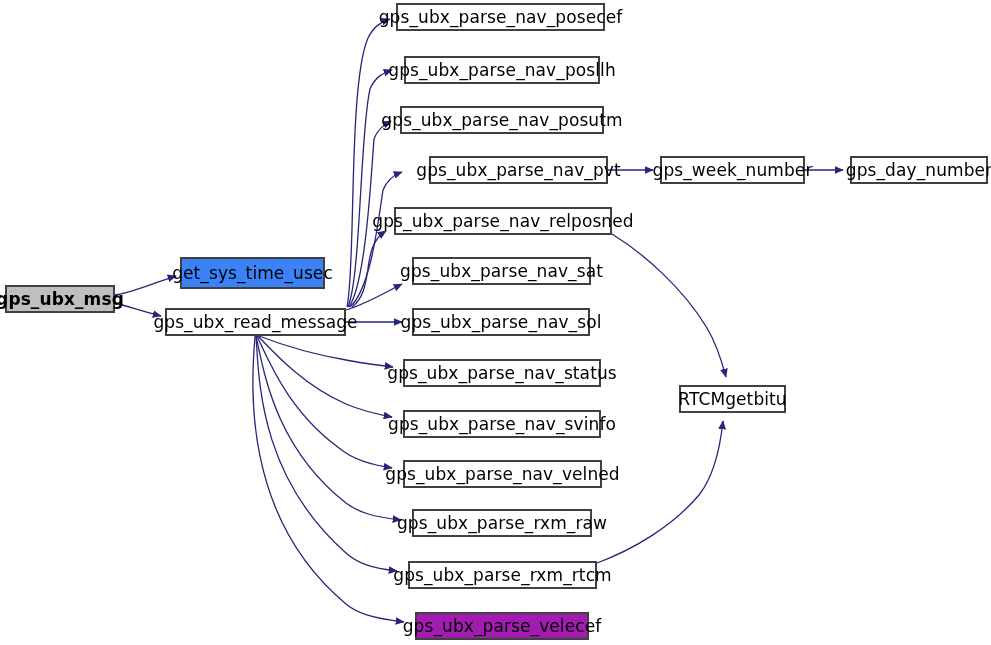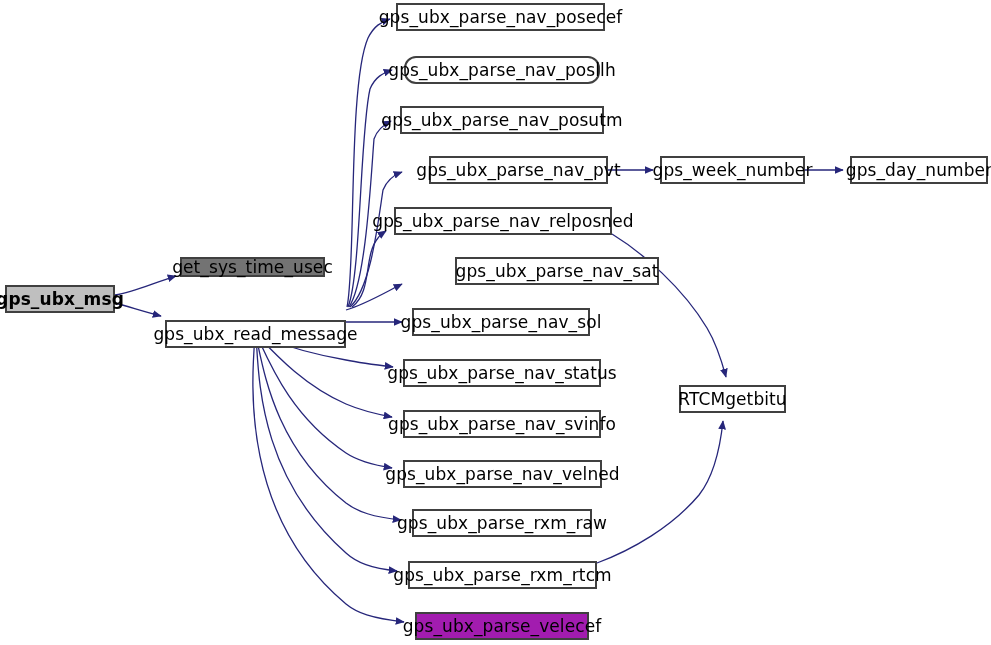--- a/index.html
+++ b/index.html
@@ -71,28 +71,28 @@
         <path d="M255,336 C251,386 242,517 346,604 C357,613 371,618 404,622" fill="none" stroke="#26267a" stroke-width="1.3" marker-end="url(#arrowhead)"></path>
         <path d="M591,170 C612,170 633,170 653,170" fill="none" stroke="#26267a" stroke-width="1.3" marker-end="url(#arrowhead)"></path>
         <path d="M805,170 C818,170 830,170 843,170" fill="none" stroke="#26267a" stroke-width="1.3" marker-end="url(#arrowhead)"></path>
         <path d="M612,234 C643,253 683,288 707,328 C716,343 722,362 726,377" fill="none" stroke="#26267a" stroke-width="1.3" marker-end="url(#arrowhead)"></path>
         <path d="M597,563 C632,550 672,527 699,495 C714,476 720,449 723,421" fill="none" stroke="#26267a" stroke-width="1.3" marker-end="url(#arrowhead)"></path>
       </g>
   </svg>
 
   <div id="nodes">
       <div class="node highlight" style="left: 5px; top: 285px; width: 110px; height: 28px; background: rgb(191, 191, 191); border-color: rgb(64, 64, 64); color: rgb(0, 0, 0);">gps_ubx_msg</div>
-      <div class="node" style="left: 180px; top: 257px; width: 145px; height: 20px; background: #737373; border-color: rgb(64, 64, 64); color: rgb(0, 0, 0);">get_sys_time_usec</div>
-      <div class="node" style="left: 165px; top: 308px; width: 181px; height: 28px; background: rgb(255, 255, 255); border-color: rgb(64, 64, 64); color: rgb(0, 0, 0); margin-top: 12px;">gps_ubx_read_message</div>
+      <div class="node" style="left: 180px; top: 257px; width: 145px; height: 32px; background: #3b82f6; border-color: rgb(64, 64, 64); color: rgb(0, 0, 0);">get_sys_time_usec</div>
+      <div class="node" style="left: 165px; top: 308px; width: 181px; height: 28px; background: rgb(255, 255, 255); border-color: rgb(64, 64, 64); color: rgb(0, 0, 0);">gps_ubx_read_message</div>
       <div class="node" style="left: 396px; top: 3px; width: 209px; height: 28px; background: rgb(255, 255, 255); border-color: rgb(64, 64, 64); color: rgb(0, 0, 0);">gps_ubx_parse_nav_posecef</div>
-      <div class="node" style="left: 404px; top: 56px; width: 196px; height: 28px; background: rgb(255, 255, 255); border-color: rgb(64, 64, 64); color: rgb(0, 0, 0); border-radius: 12px;">gps_ubx_parse_nav_posllh</div>
+      <div class="node" style="left: 404px; top: 56px; width: 196px; height: 28px; background: rgb(255, 255, 255); border-color: rgb(64, 64, 64); color: rgb(0, 0, 0);">gps_ubx_parse_nav_posllh</div>
       <div class="node" style="left: 400px; top: 106px; width: 204px; height: 28px; background: rgb(255, 255, 255); border-color: rgb(64, 64, 64); color: rgb(0, 0, 0);">gps_ubx_parse_nav_posutm</div>
       <div class="node" style="left: 412px; top: 156px; width: 179px; height: 28px; background: rgb(255, 255, 255); border-color: rgb(64, 64, 64); color: rgb(0, 0, 0); margin-left: 17px;">gps_ubx_parse_nav_pvt</div>
       <div class="node" style="left: 394px; top: 207px; width: 218px; height: 28px; background: rgb(255, 255, 255); border-color: rgb(64, 64, 64); color: rgb(0, 0, 0);">gps_ubx_parse_nav_relposned</div>
-      <div class="node" style="left: 412px; top: 257px; width: 204px; height: 28px; background: rgb(255, 255, 255); border-color: rgb(64, 64, 64); color: rgb(0, 0, 0); margin-left: 43px;">gps_ubx_parse_nav_sat</div>
+      <div class="node" style="left: 412px; top: 257px; width: 179px; height: 28px; background: rgb(255, 255, 255); border-color: rgb(64, 64, 64); color: rgb(0, 0, 0);">gps_ubx_parse_nav_sat</div>
       <div class="node" style="left: 412px; top: 308px; width: 178px; height: 28px; background: rgb(255, 255, 255); border-color: rgb(64, 64, 64); color: rgb(0, 0, 0);">gps_ubx_parse_nav_sol</div>
       <div class="node" style="left: 403px; top: 359px; width: 198px; height: 28px; background: rgb(255, 255, 255); border-color: rgb(64, 64, 64); color: rgb(0, 0, 0);">gps_ubx_parse_nav_status</div>
       <div class="node" style="left: 403px; top: 410px; width: 198px; height: 28px; background: rgb(255, 255, 255); border-color: rgb(64, 64, 64); color: rgb(0, 0, 0);">gps_ubx_parse_nav_svinfo</div>
       <div class="node" style="left: 403px; top: 460px; width: 199px; height: 28px; background: rgb(255, 255, 255); border-color: rgb(64, 64, 64); color: rgb(0, 0, 0);">gps_ubx_parse_nav_velned</div>
       <div class="node" style="left: 412px; top: 509px; width: 180px; height: 28px; background: rgb(255, 255, 255); border-color: rgb(64, 64, 64); color: rgb(0, 0, 0);">gps_ubx_parse_rxm_raw</div>
       <div class="node" style="left: 408px; top: 561px; width: 189px; height: 28px; background: rgb(255, 255, 255); border-color: rgb(64, 64, 64); color: rgb(0, 0, 0);">gps_ubx_parse_rxm_rtcm</div>
       <div class="node" style="left: 415px; top: 612px; width: 174px; height: 28px; background: #a21caf; border-color: rgb(64, 64, 64); color: rgb(0, 0, 0);">gps_ubx_parse_velecef</div>
       <div class="node" style="left: 660px; top: 156px; width: 145px; height: 28px; background: rgb(255, 255, 255); border-color: rgb(64, 64, 64); color: rgb(0, 0, 0);">gps_week_number</div>
       <div class="node" style="left: 850px; top: 156px; width: 138px; height: 28px; background: rgb(255, 255, 255); border-color: rgb(64, 64, 64); color: rgb(0, 0, 0);">gps_day_number</div>
       <div class="node" style="left: 679px; top: 385px; width: 107px; height: 28px; background: rgb(255, 255, 255); border-color: rgb(64, 64, 64); color: rgb(0, 0, 0);">RTCMgetbitu</div>

